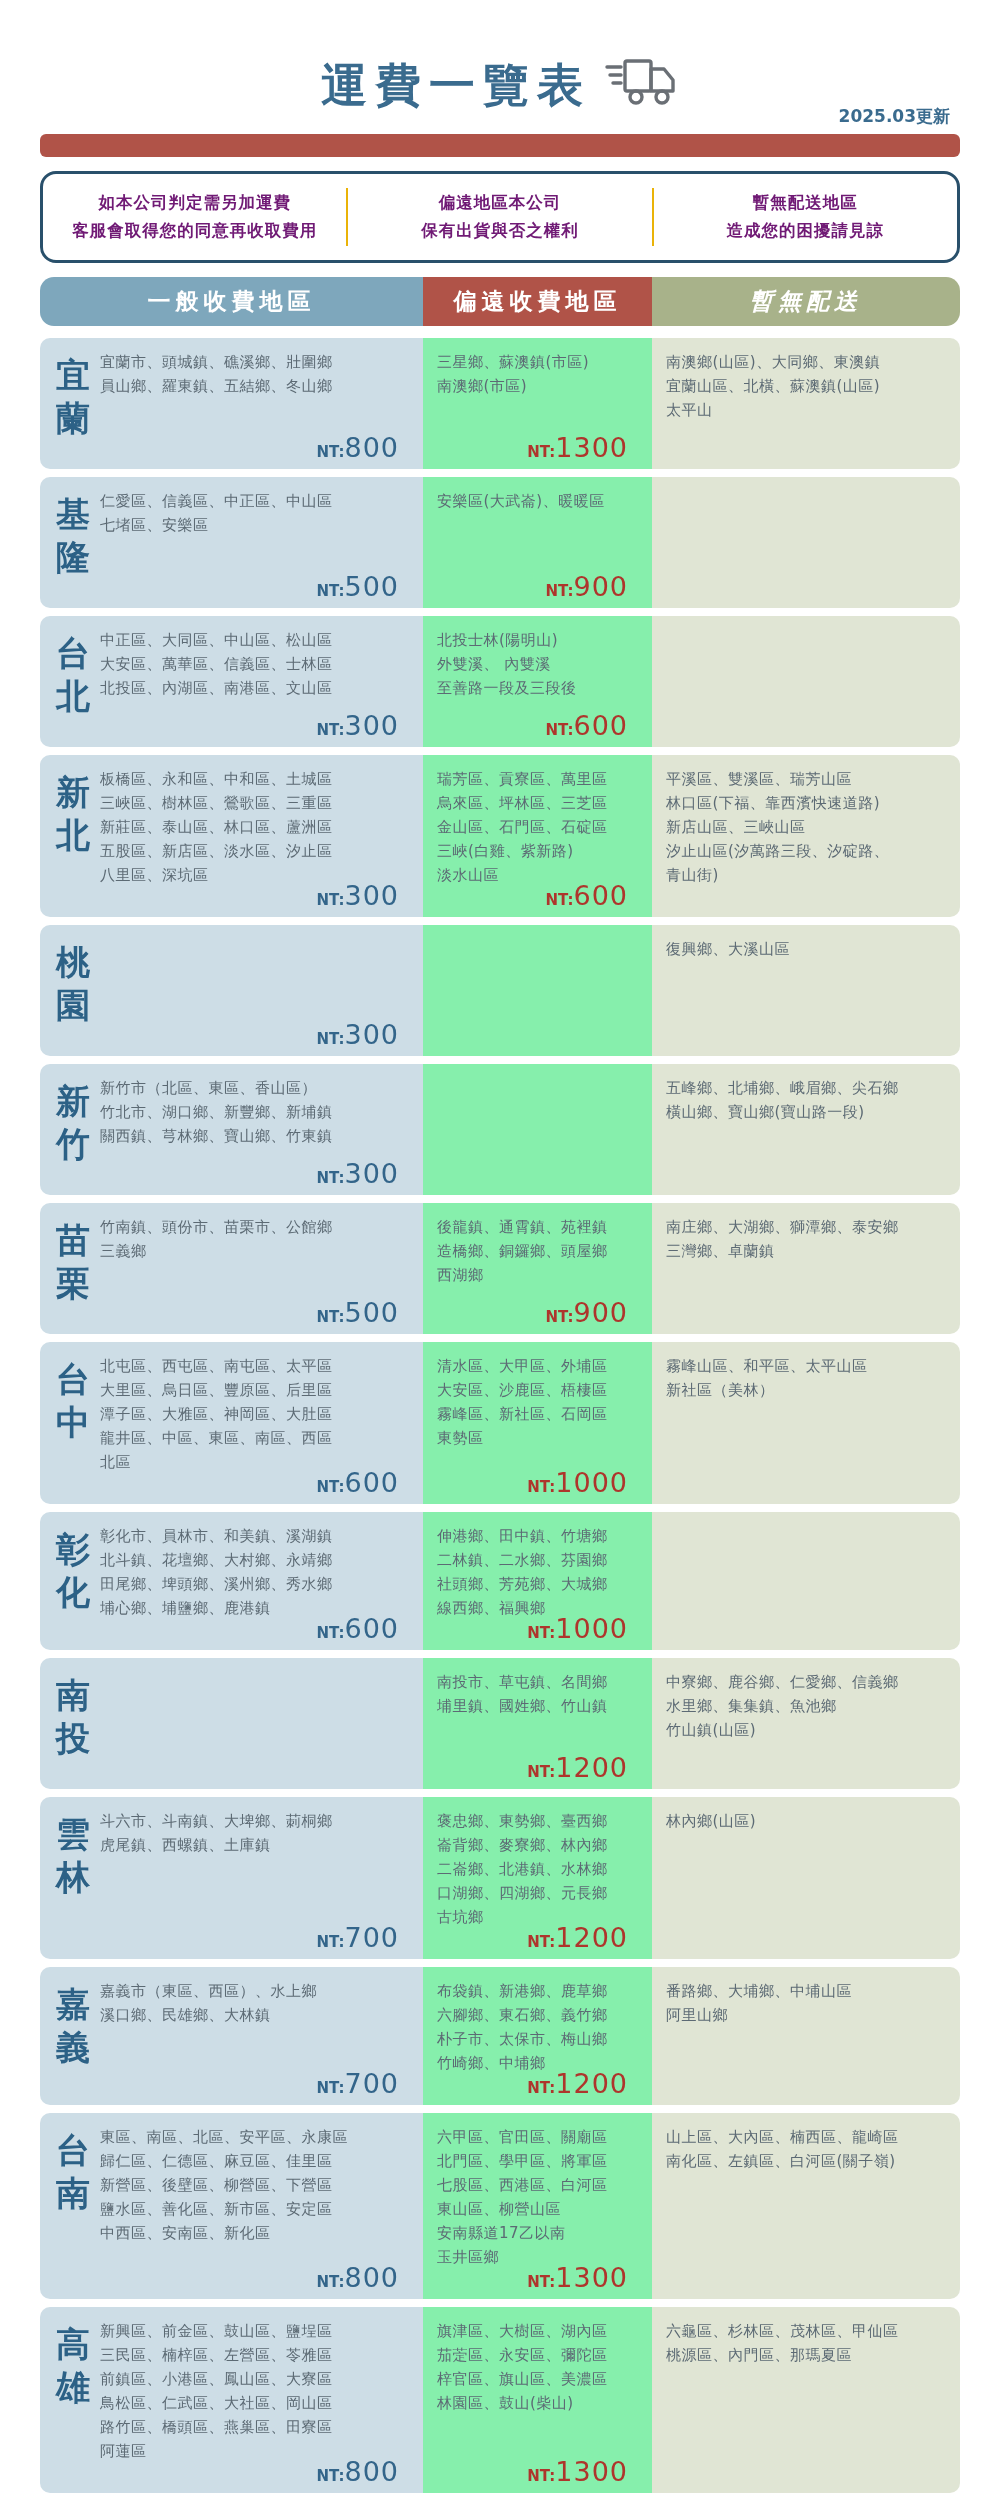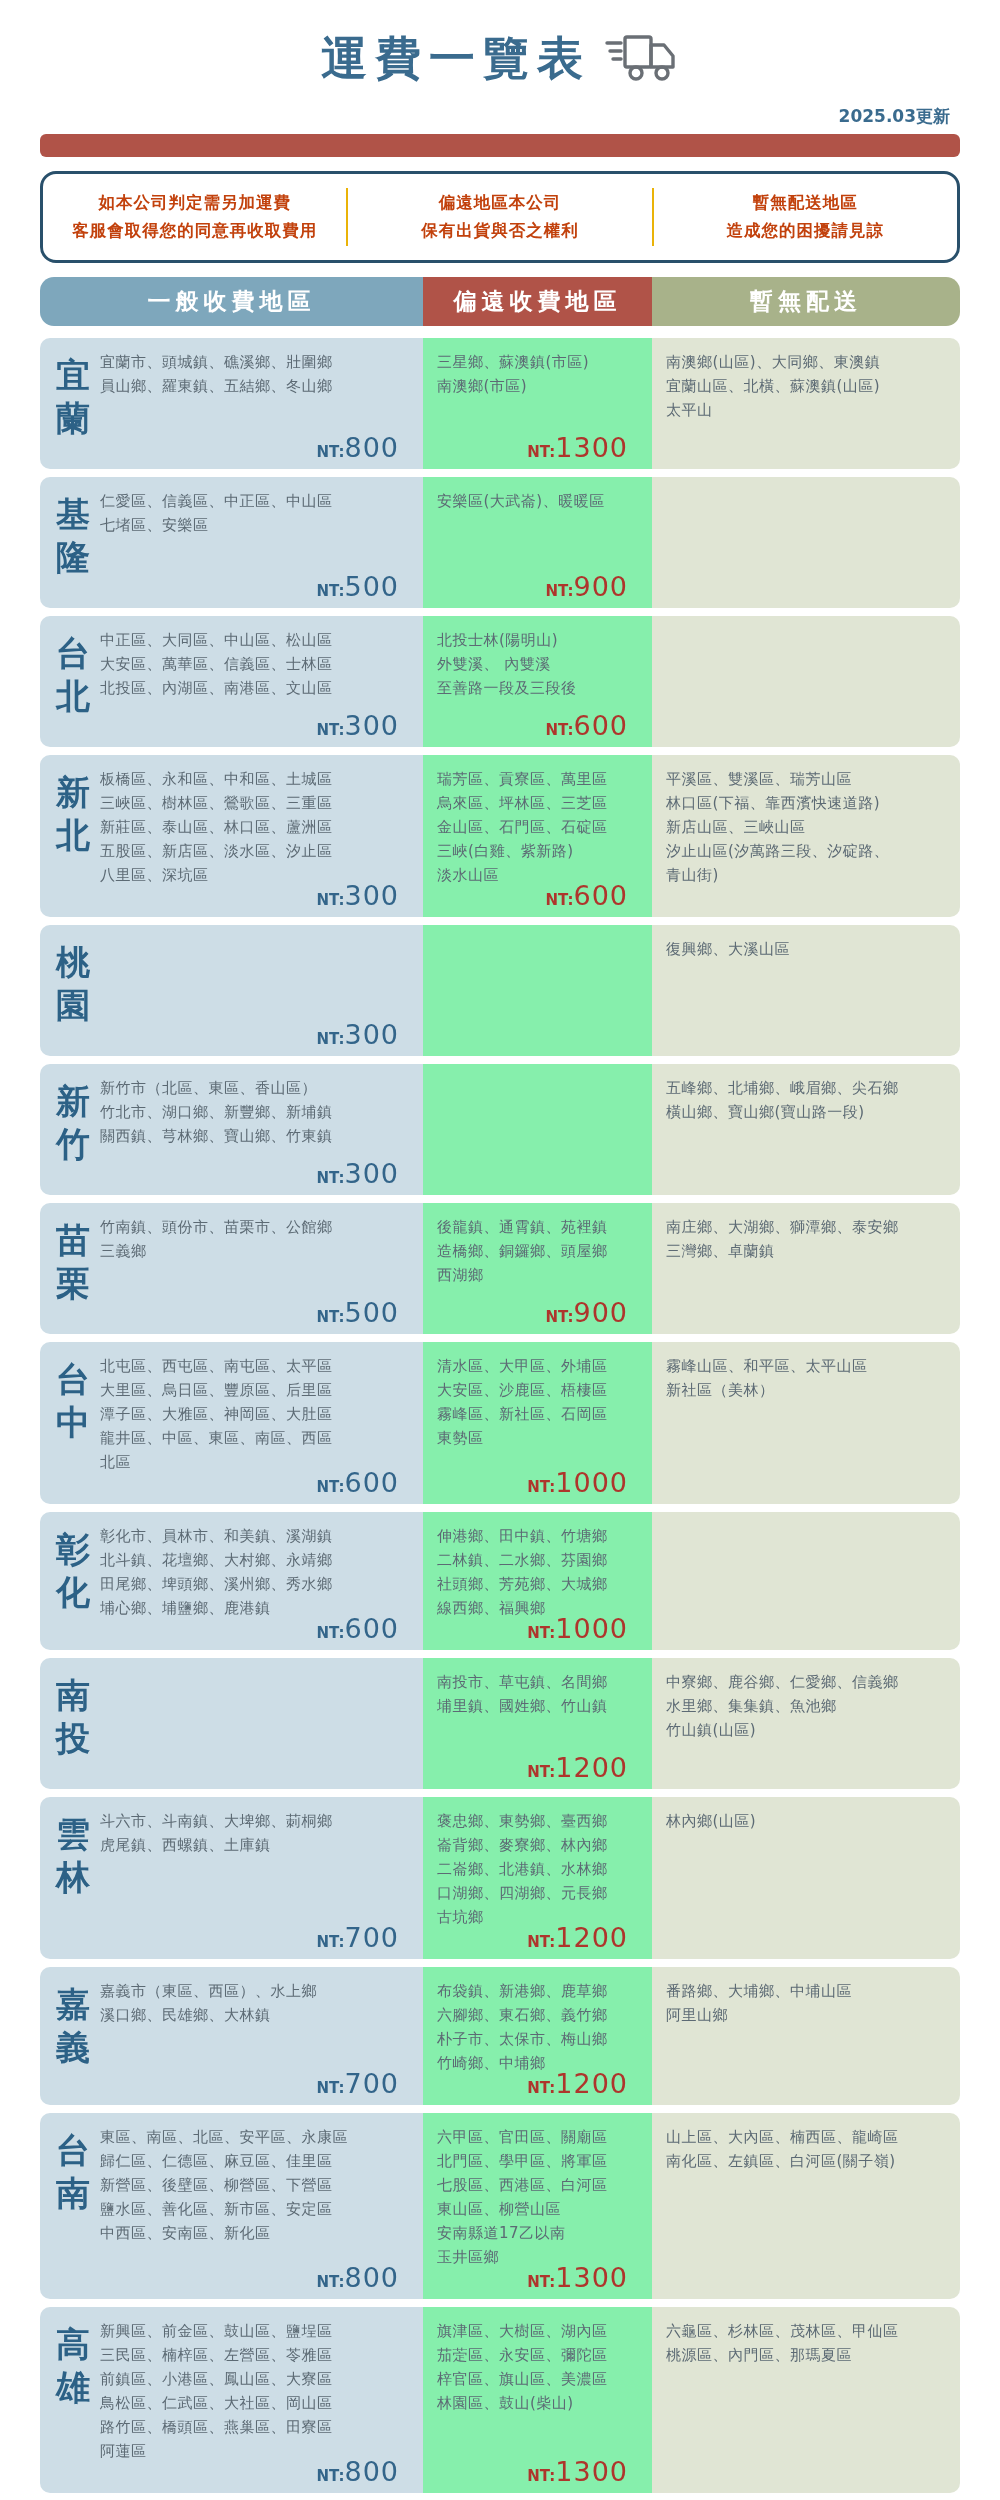--- a/index.html
+++ b/index.html
@@ -6,40 +6,40 @@
   html,body { background:#ffffff; }
   body {
     width:1000px; height:2500px; overflow:hidden;
     font-family:"DejaVu Sans","Liberation Sans",sans-serif;
     position:relative;
   }
   .page { width:1000px; padding:0 40px; }
 
   
   .hdr { position:relative; padding-top:28px; height:130px; }
-  .hdr-title-wrap { display:flex; align-items:center; justify-content:center; gap:14px; }
+  .hdr-title-wrap { display:flex; align-items:flex-start; justify-content:center; gap:14px;margin-top:27px; }
   .hdr-title { font-size:46px; font-weight:bold; color:#3a6b8e; letter-spacing:8px; }
   .hdr-updated { position:absolute; right:10px; bottom:2px; font-size:17px; font-weight:bold; color:#3a6b8e; }
   .red-bar { height:23px; background:#b05348; border-radius:6px; margin-top:4px; }
 
   
   .notes {
     margin-top:14px; border:3px solid #29506b; border-radius:16px;
     display:flex; align-items:stretch; padding:14px 0; background:#fff;
   }
   .note { flex:1; display:flex; flex-direction:column; justify-content:center; align-items:center; gap:6px; padding:4px 8px; }
   .note + .note { border-left:2px solid #eab308; }
-  .note div { font-size:16.5px; font-weight:bold; color:#c2410c; letter-spacing:1px; white-space:nowrap; }
+  .note div { font-size:16.5px; font-weight:bold; color:#701a75; letter-spacing:1px; white-space:nowrap; }
 
   
   .col-heads { display:flex; margin-top:14px; height:49px; }
   .col-head { display:flex; align-items:center; justify-content:center; color:#fff; font-size:23px; font-weight:bold; letter-spacing:5px; }
   .col-head.c0 { width:383px; background:#7ea7bc; border-radius:14px 0 0 14px; }
   .col-head.c1 { width:229px; background:#b05348; }
-  .col-head.c2 { width:308px; background:#a8b28a; border-radius:0 14px 14px 0; }
+  .col-head.c2 { width:308px; background:#a8b28a; border-radius:0 14px 14px 0;font-style:italic; }
 
   
   .rows { display:flex; flex-direction:column; gap:8px; margin-top:12px; }
   .row { display:flex; align-items:stretch; }
   .cell { position:relative; padding:12px 14px 30px 14px; }
   .cell-general { width:383px; background:#cddde6; border-radius:10px 0 0 10px; display:flex; gap:4px; padding-left:10px; }
   .cell-remote  { width:229px; background:#86efac; }
   .cell-none    { width:308px; background:#e0e5d4; border-radius:0 10px 10px 0; }
   .region-label { width:46px; flex:none; display:flex; flex-direction:column; align-items:center; justify-content:flex-start; padding-top:4px; }
   .region-label span { display:block; font-size:34px; font-weight:bold; color:#2c6186; line-height:1.25; }

